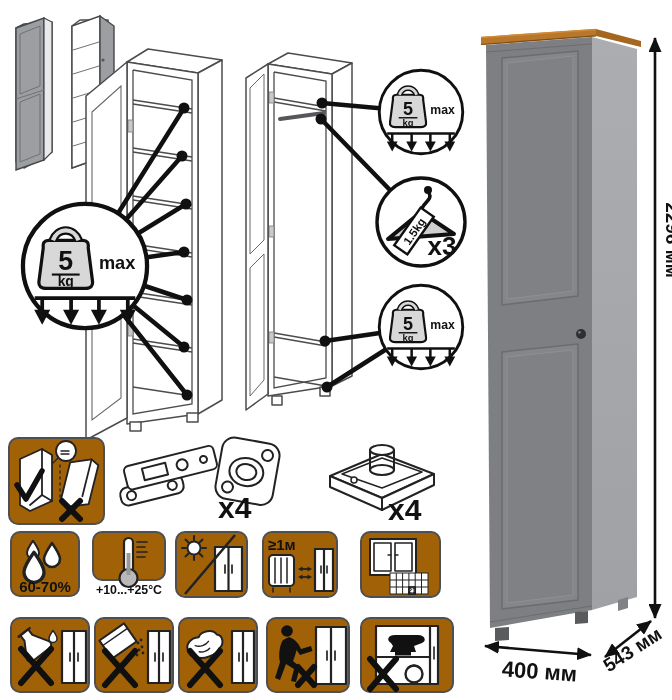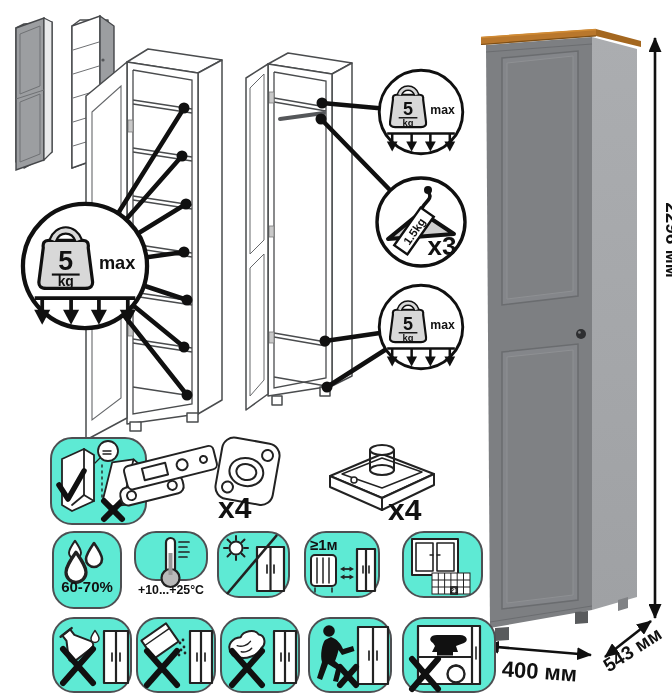--- a/index.html
+++ b/index.html
@@ -2,22 +2,22 @@
 <html><head>
 <meta charset="utf-8">
 <style>
   html,body{margin:0;padding:0;background:#fff;}
   .canvas{
     position:relative;width:672px;height:700px;background:#ffffff;
     font-family:"Liberation Sans","DejaVu Sans",sans-serif;overflow:hidden;
   }
   .canvas svg{position:absolute;display:block;overflow:visible;}
   .box{
-    position:absolute;border:2px solid #4d4f52;border-radius:22px;
-    background:#5eead4;box-sizing:border-box;margin-left:42px;
+    position:absolute;border:2px solid #4d4f52;border-radius:10px;
+    background:#a16207;box-sizing:border-box;
   }
   .box svg{left:0;top:0;}
   svg text{font-family:"Liberation Sans","DejaVu Sans",sans-serif;fill:#111;}
   .thin{stroke:#4a4c4e;stroke-width:1.5;fill:#fff;stroke-linejoin:round;}
   .callout{stroke:#101010;stroke-width:4.5;stroke-linecap:round;}
   .icon-stroke{stroke:#222;fill:#fff;stroke-linejoin:round;stroke-linecap:round;}
   .xmark{stroke:#101010;stroke-width:6;stroke-linecap:round;}
 </style>
 </head>
 <body>
@@ -275,21 +275,21 @@
       <polygon points="30,48 70,32 110,46 70,62" fill="none" stroke-width="1.4"></polygon>
       <line x1="58" y1="24" x2="58" y2="44"></line>
         <line x1="82" y1="24" x2="82" y2="44"></line>
       <ellipse cx="70" cy="44" rx="12" ry="5"></ellipse>
         <ellipse cx="70" cy="24" rx="12" ry="5"></ellipse>
       <circle cx="42" cy="54" r="3" stroke-width="1.5"></circle>
     </g>
     <text x="76" y="94" font-size="30" font-weight="bold">x4</text>
   </svg>
 
-  <div class="box" style="left:10px;top:531px;width:70px;height:78px">
+  <div class="box" style="left:10px;top:531px;width:70px;height:66px">
     <svg width="66" height="63" viewBox="0 0 66 63">
       <g class="icon-stroke" stroke-width="2.6">
         <path transform="translate(40,21)" d="M0,-11 C4.5,-4.5 8,0.5 8,5 A8,8 0 1 1 -8,5 C-8,0.5 -4.5,-4.5 0,-11 Z"></path>
         <path transform="translate(21,16) scale(0.75)" d="M0,-11 C4.5,-4.5 8,0.5 8,5 A8,8 0 1 1 -8,5 C-8,0.5 -4.5,-4.5 0,-11 Z"></path>
         <path transform="translate(22,33) scale(1.25)" d="M0,-11 C4.5,-4.5 8,0.5 8,5 A8,8 0 1 1 -8,5 C-8,0.5 -4.5,-4.5 0,-11 Z"></path>
       </g>
       <text x="33" y="59" font-size="15" font-weight="bold" text-anchor="middle">60-70%</text>
     </svg>
   </div>
 

